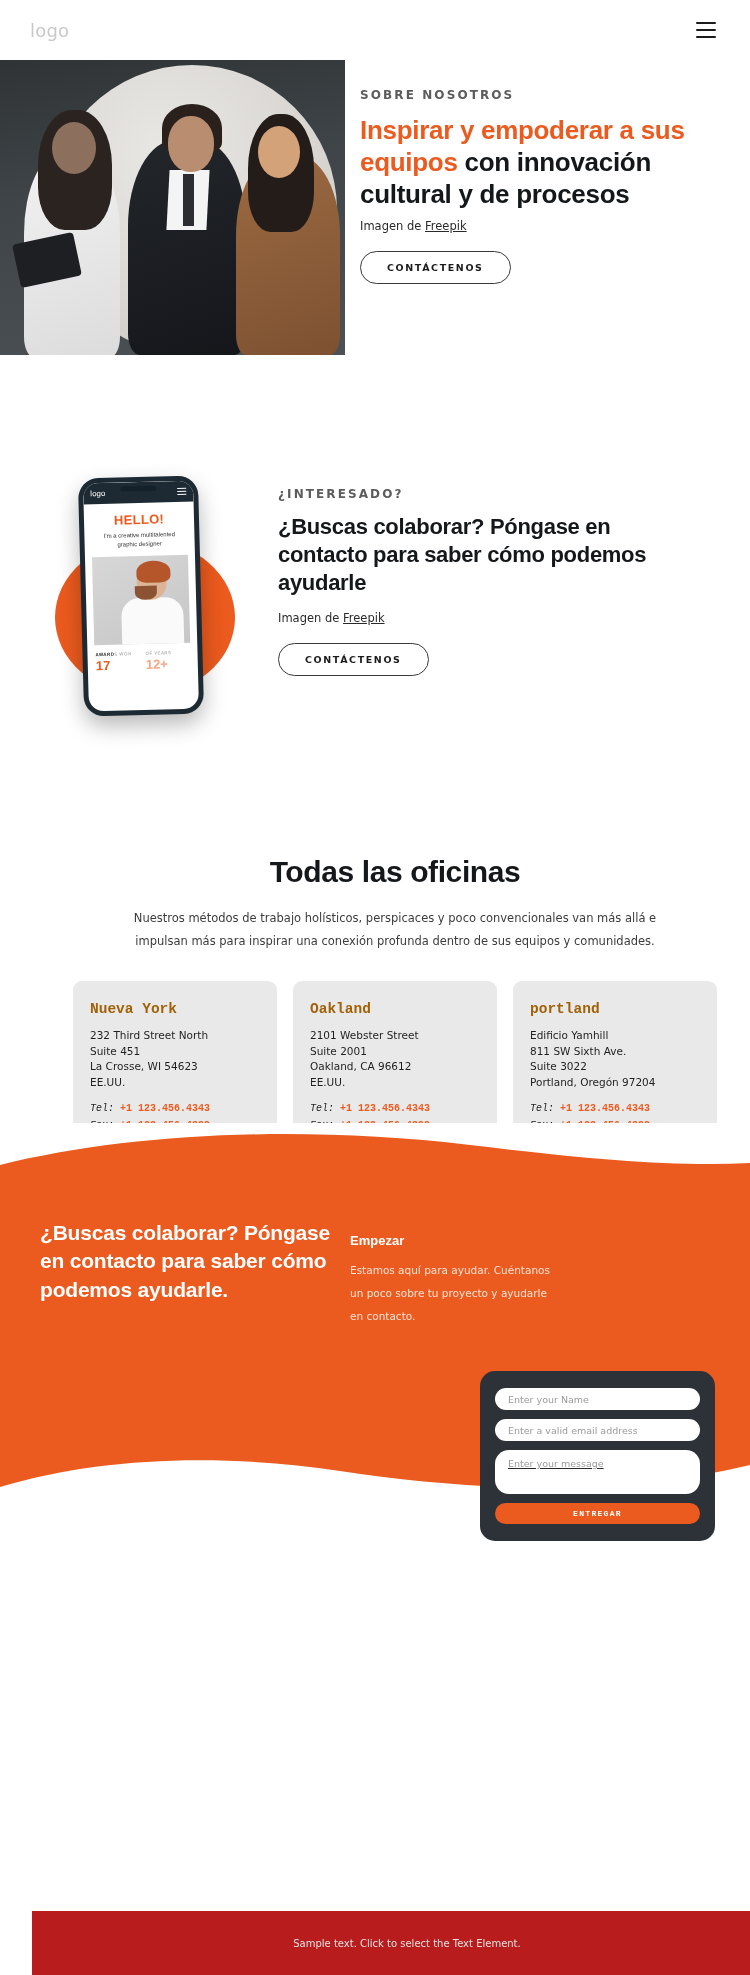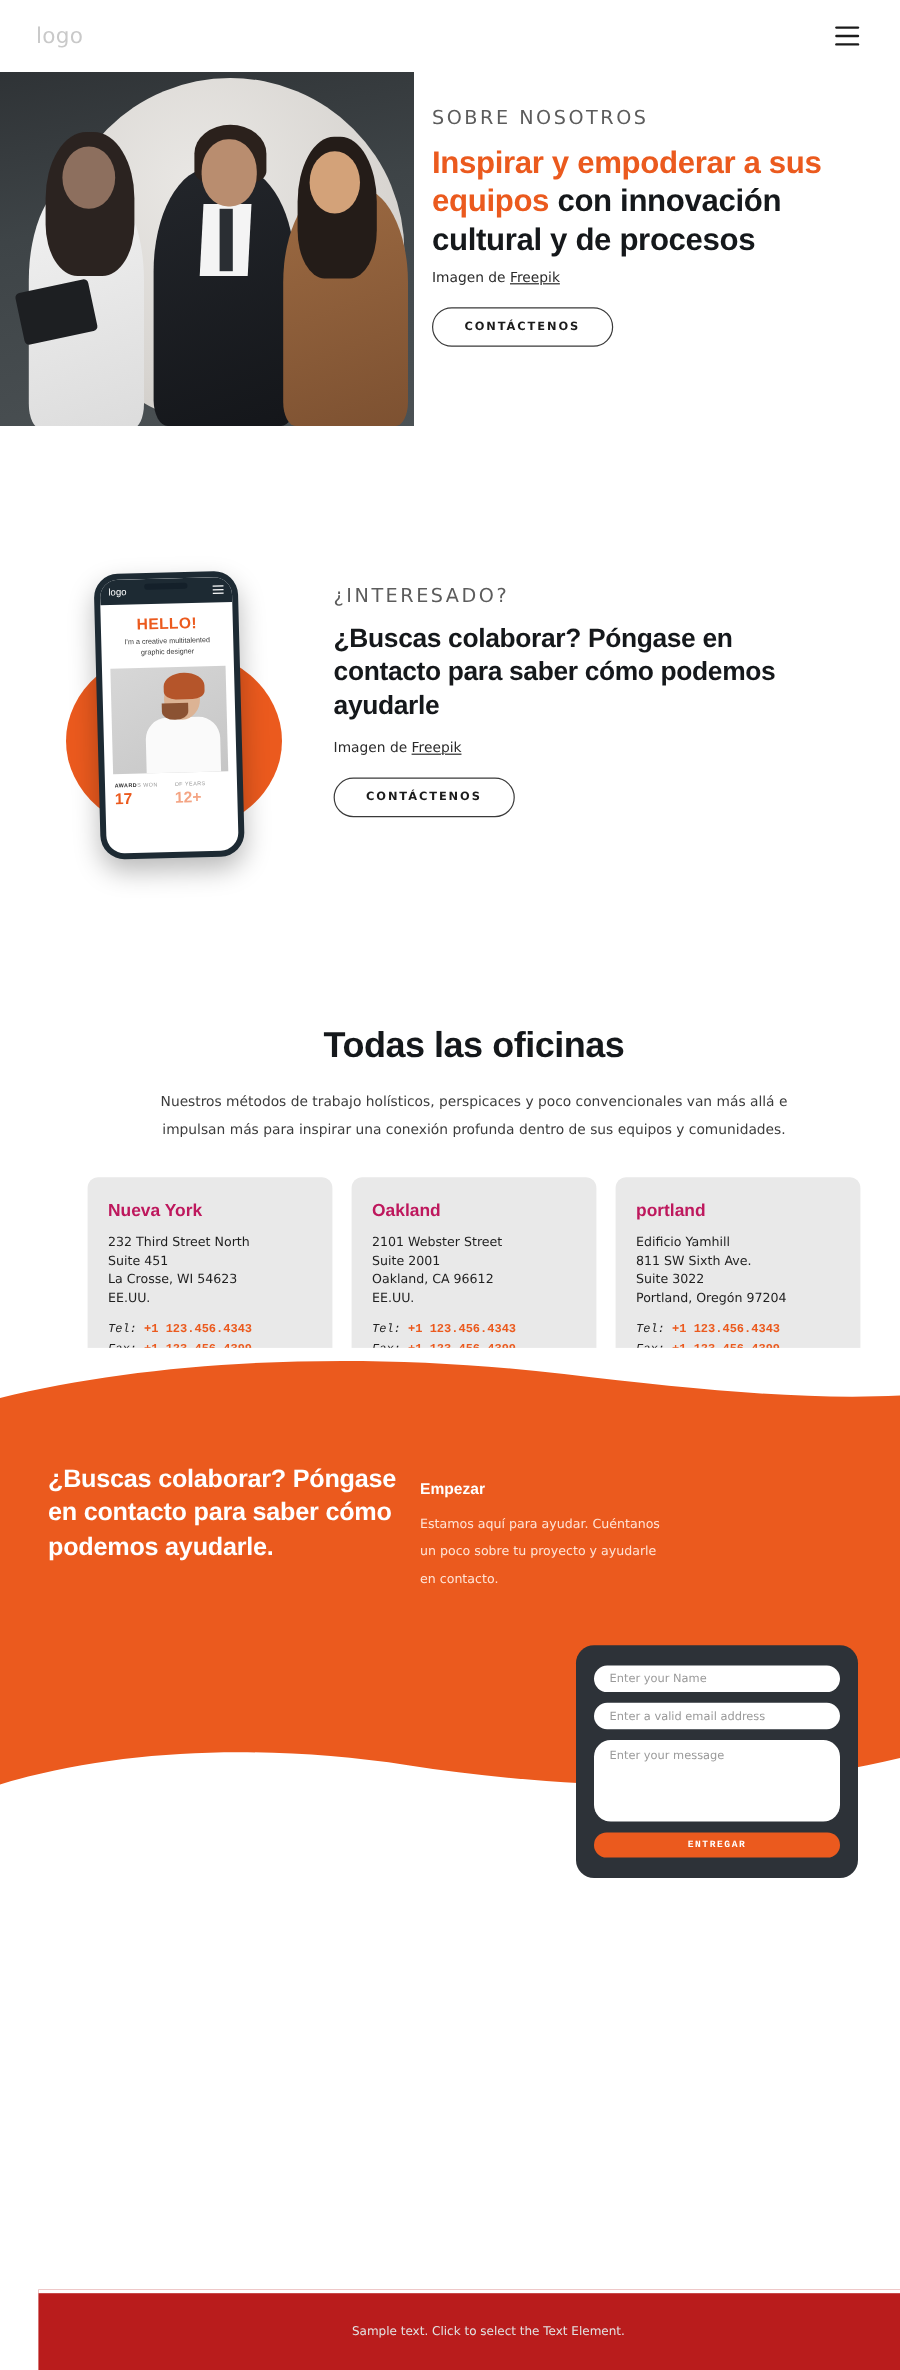--- a/index.html
+++ b/index.html
@@ -63,24 +63,24 @@
   .fig-b-hair { position:absolute; left: 162px; top: 44px; width: 60px; height: 48px; border-radius: 50% 50% 20% 20%; background:#2b211c; }
   .fig-b-shirt { position:absolute; left: 168px; top: 110px; width: 40px; height: 60px; background:#f4f4f4; transform: skewX(-3deg); }
   .fig-b-tie { position:absolute; left: 183px; top: 114px; width: 11px; height: 52px; background:#2a2e33; }
   .fig-c { left: 236px; top: 96px; width: 104px; height: 199px; background: linear-gradient(160deg,#9c6a42 0%,#7d5131 100%); }
   .fig-c-head { position:absolute; left: 258px; top: 66px; width: 42px; height: 52px; border-radius: 50%; background:#d3a279; }
   .fig-c-hair { position:absolute; left: 248px; top: 54px; width: 66px; height: 118px; border-radius: 46% 46% 34% 34%; background:#241c18; }
   .fig-tablet { position:absolute; left: 16px; top: 178px; width: 62px; height: 44px; background:#1d1f22; border-radius:4px; transform: rotate(-12deg); }
 
   .hero-copy { flex: 1; padding: 28px 48px 0 15px; }
   .eyebrow {
-    font-size: 16px;
+    font-size: 12px;
     letter-spacing: 2.1px;
     color: #5c5c5c;
-    font-weight: 400;
+    font-weight: 700;
     font-family: "DejaVu Sans", sans-serif;
     margin-bottom: 12px;
   }
   .hero-title {
     font-size: 26px;
     line-height: 1.24;
     font-weight: 700;
     color: #15181b;
     letter-spacing: -0.3px;
     margin-bottom: 8px;
@@ -185,21 +185,21 @@
     max-width: 560px; margin: 0 auto;
     font-family: "DejaVu Sans", sans-serif;
   }
   .cards {
     display: flex; gap: 16px; padding: 28px 33px 0; align-items: flex-start;
   }
   .card {
     flex: 1; background: #e9e9e9; border-radius: 9px;
     padding: 20px 17px 22px; text-align: left;
   }
-  .card h3 { font-size: 14.5px; font-weight: 700; color: #be185d; margin-bottom: 11px; }
+  .card h3 { font-size: 14.5px; font-weight: 700; color: #a16207; margin-bottom: 11px; font-family: Liberation Mono, monospace; }
   .card .addr {
     font-size: 10.5px; line-height: 1.48; color: #1f1f1f;
     font-family: "DejaVu Sans", sans-serif; margin-bottom: 13px;
   }
   .card .ln { font-size: 10px; color: #1f1f1f; font-style: italic; margin-bottom: 6px; font-family: Liberation Mono, monospace;}
   .card .ln b { color: #eb5a1e; font-style: normal; font-weight: 700; }
 
   
   .cta {
     position: relative;
@@ -232,21 +232,21 @@
     width: 235px; background: #2d3238; border-radius: 15px;
     padding: 17px 15px; z-index: 4;
   }
   .form-card input, .form-card textarea {
     display: block; width: 100%; border: none; outline: none;
     background: #fff; border-radius: 14px;
     font-size: 9.5px; color: #2a2a2a;
     font-family: "DejaVu Sans", sans-serif;
     padding: 0 13px; height: 22px; margin-bottom: 9px;
   }
-  .form-card textarea { height: 68px; padding: 7px 13px; resize: none; line-height: 1.4; }
+  .form-card textarea { height: 44px; padding: 7px 13px; resize: none; line-height: 1.4; text-decoration: underline; }
   .form-card input::placeholder, .form-card textarea::placeholder { color: #9a9a9a; }
   .btn-submit {
     display: block; width: 100%; height: 21px; border: none;
     background: #eb5a1e; color: #fff; border-radius: 12px;
     font-size: 8px; letter-spacing: 1.3px; font-weight: 700; cursor: pointer;
     font-family: Liberation Mono, monospace;
   }
 
   
   .footer {

